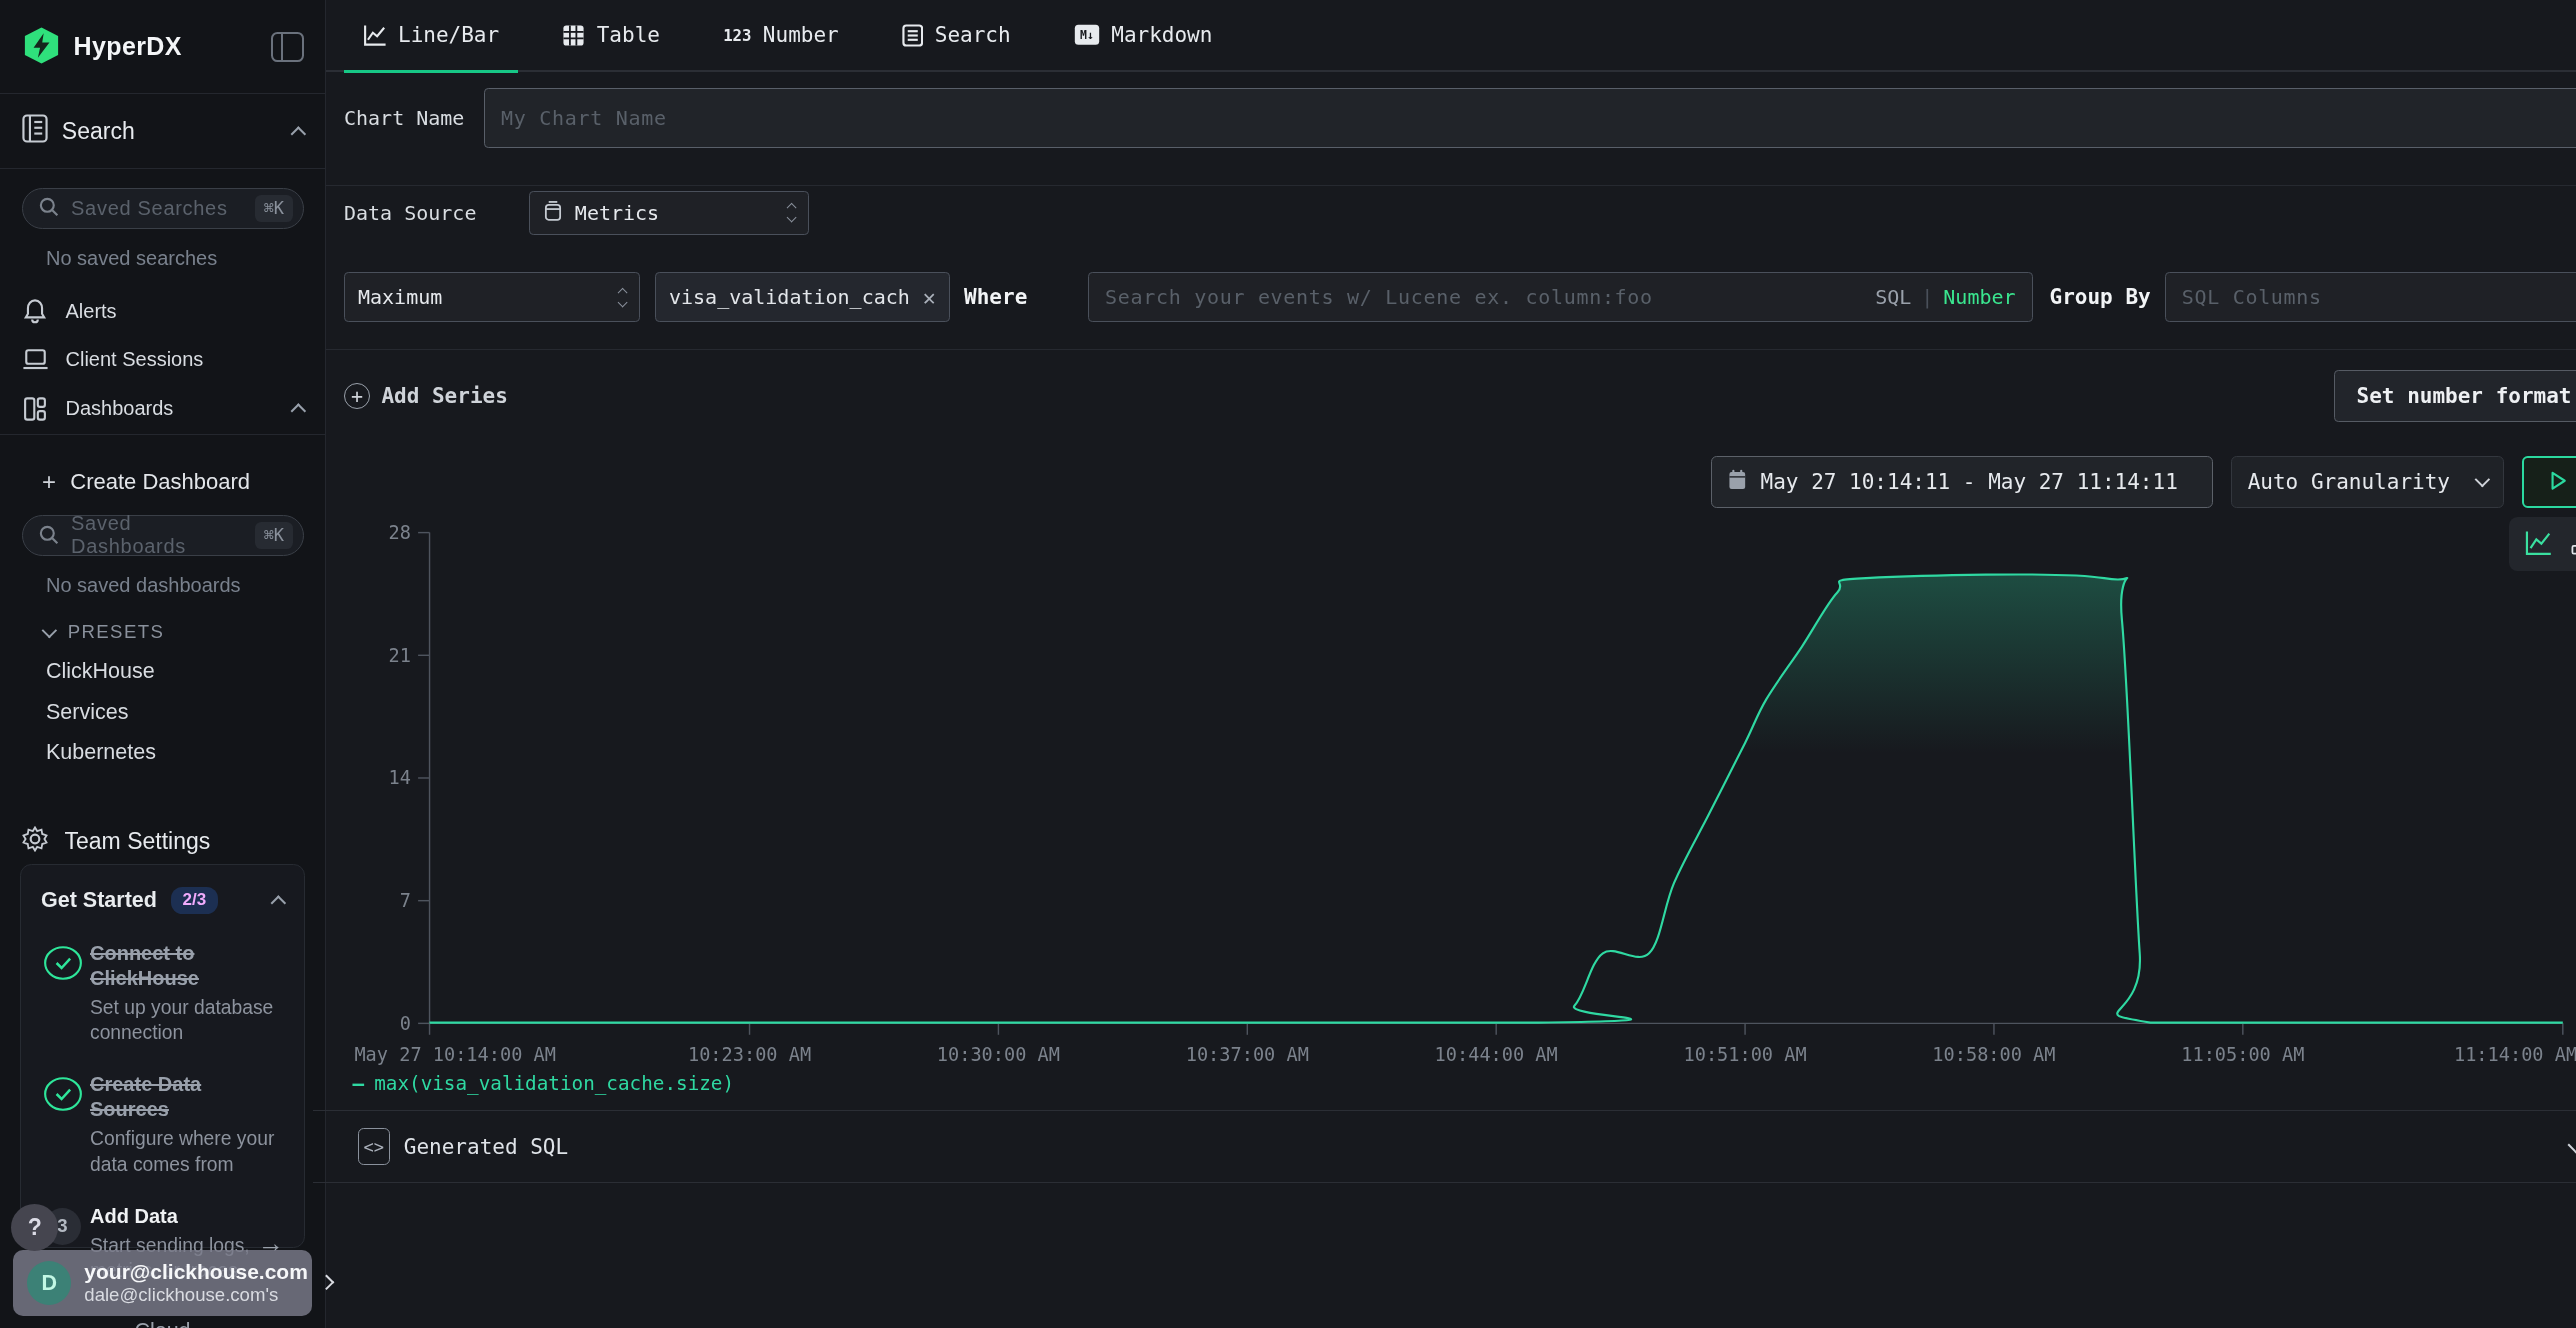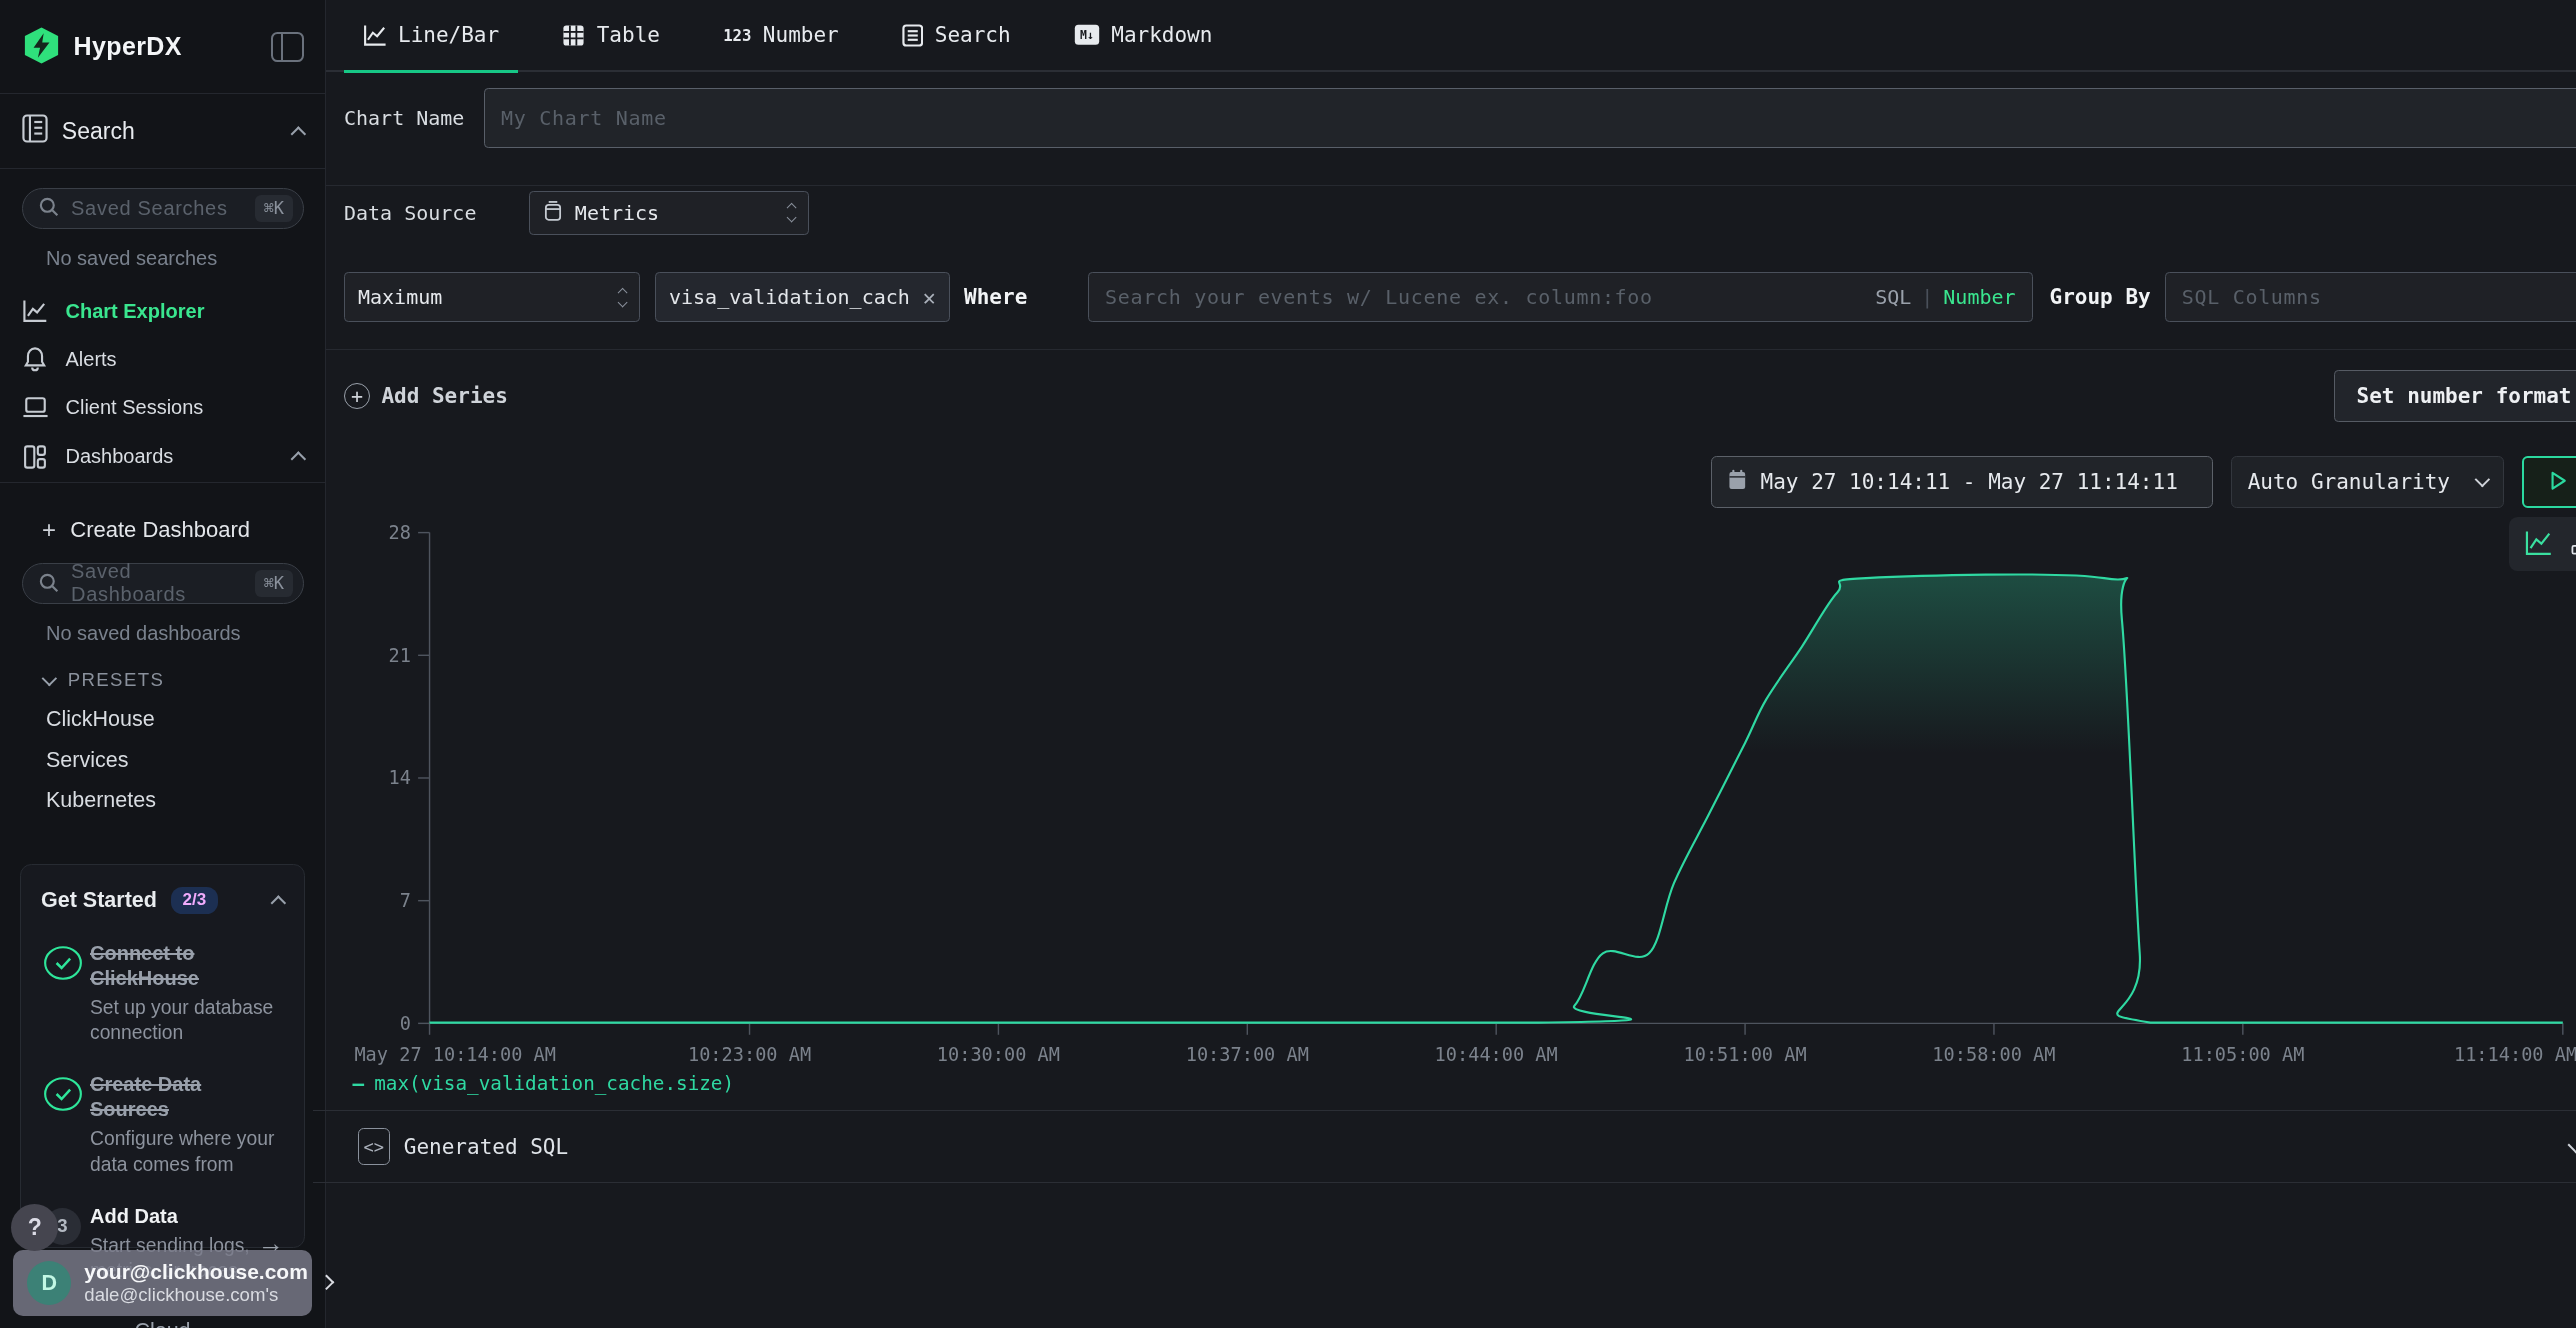--- a/index.html
+++ b/index.html
@@ -189,29 +189,20 @@
           <circle cx="13" cy="13" r="9" fill="none" stroke="#7b828c" stroke-width="3"></circle>
           <line x1="20" y1="20" x2="27" y2="27" stroke="#7b828c" stroke-width="3"></line>
         </svg>
     </span>
     <span class="ph">Saved Searches</span>
     <span class="kbd mono">⌘K</span>
   </div>
   <div class="note">No saved searches</div>
 
   <nav class="nav">
-    <div class="nav-item active">
-      <span class="ico">
-        <svg width="26" height="24" viewBox="0 0 36 34">
-            <polyline points="3,2 3,31 34,31" fill="none" stroke="#c6cbd2" stroke-width="3"></polyline>
-            <polyline points="8,24 15,14 21,19 31,7" fill="none" stroke="#c6cbd2" stroke-width="3"></polyline>
-          </svg>
-      </span>
-      <span class="lbl">Chart Explorer</span>
-    </div>
     <div class="nav-item">
       <span class="ico">
         <svg width="24" height="26" viewBox="0 0 34 36">
             <path d="M17 3 C11 3 7 8 7 14 L7 22 L4 27 L30 27 L27 22 L27 14 C27 8 23 3 17 3 Z" fill="none" stroke="#c6cbd2" stroke-width="3"></path>
             <path d="M13 30 a4 4 0 0 0 8 0" fill="none" stroke="#c6cbd2" stroke-width="3"></path>
           </svg>
       </span>
       <span class="lbl">Alerts</span>
     </div>
     <div class="nav-item">

